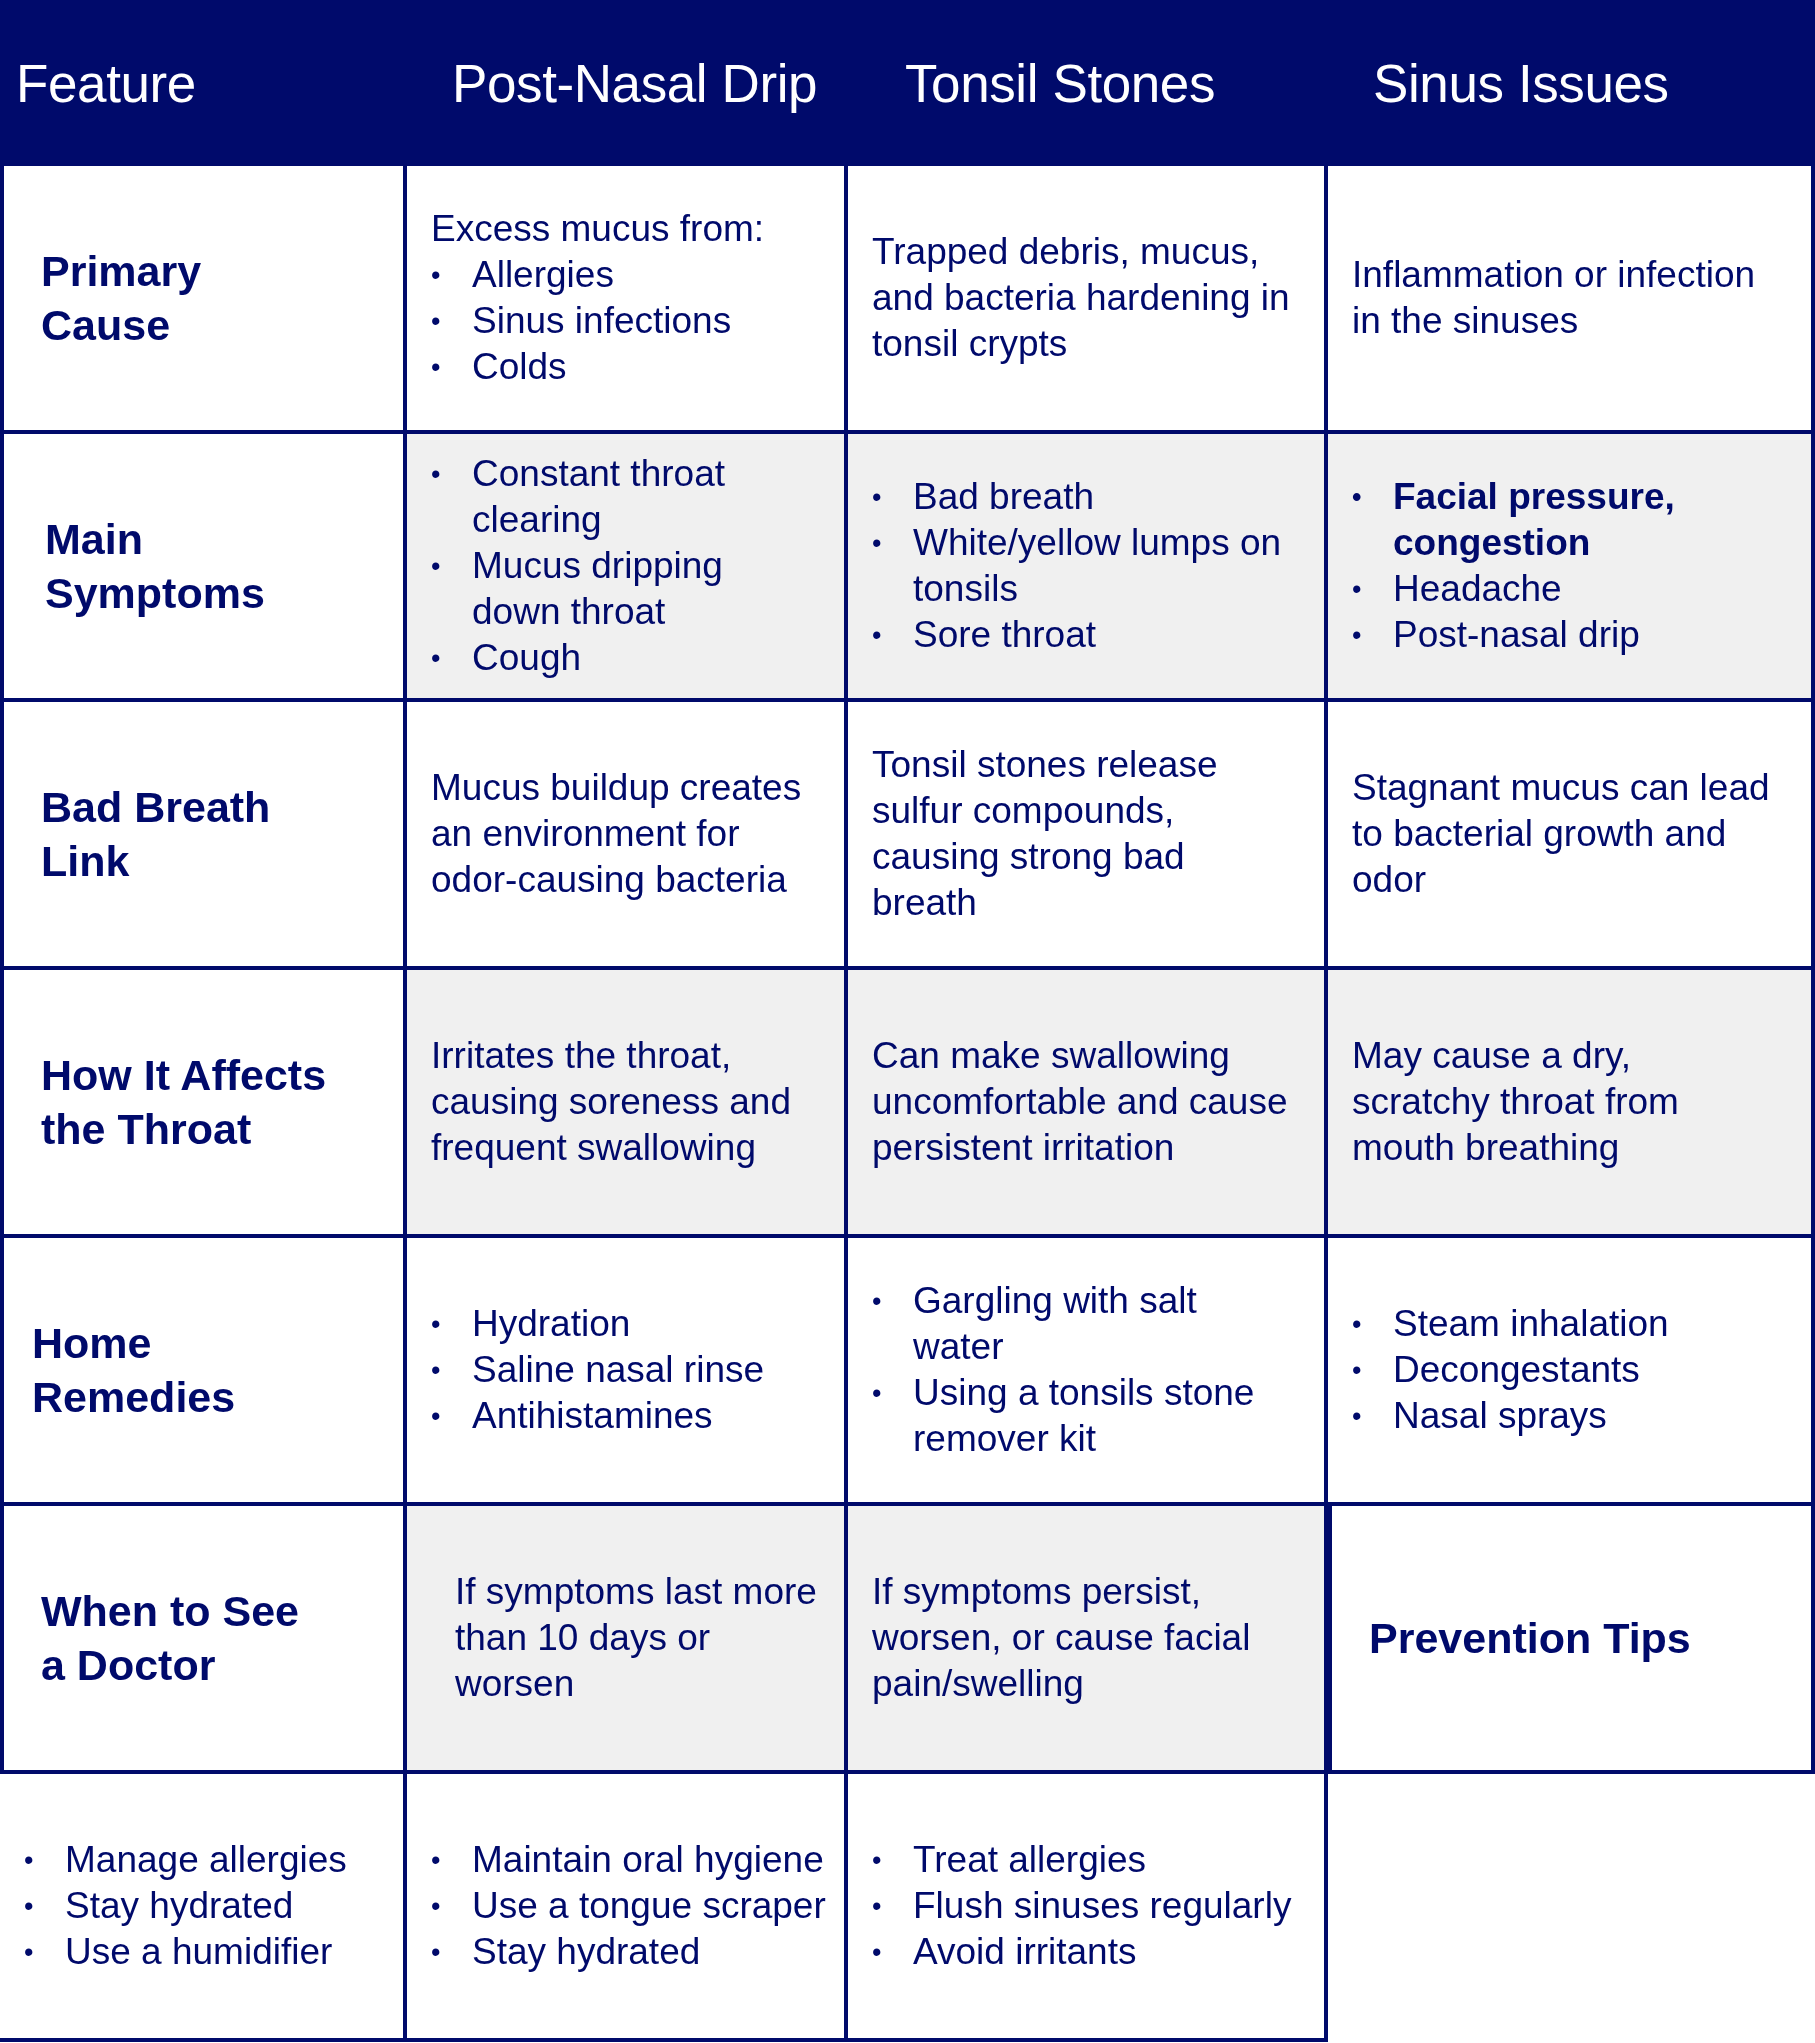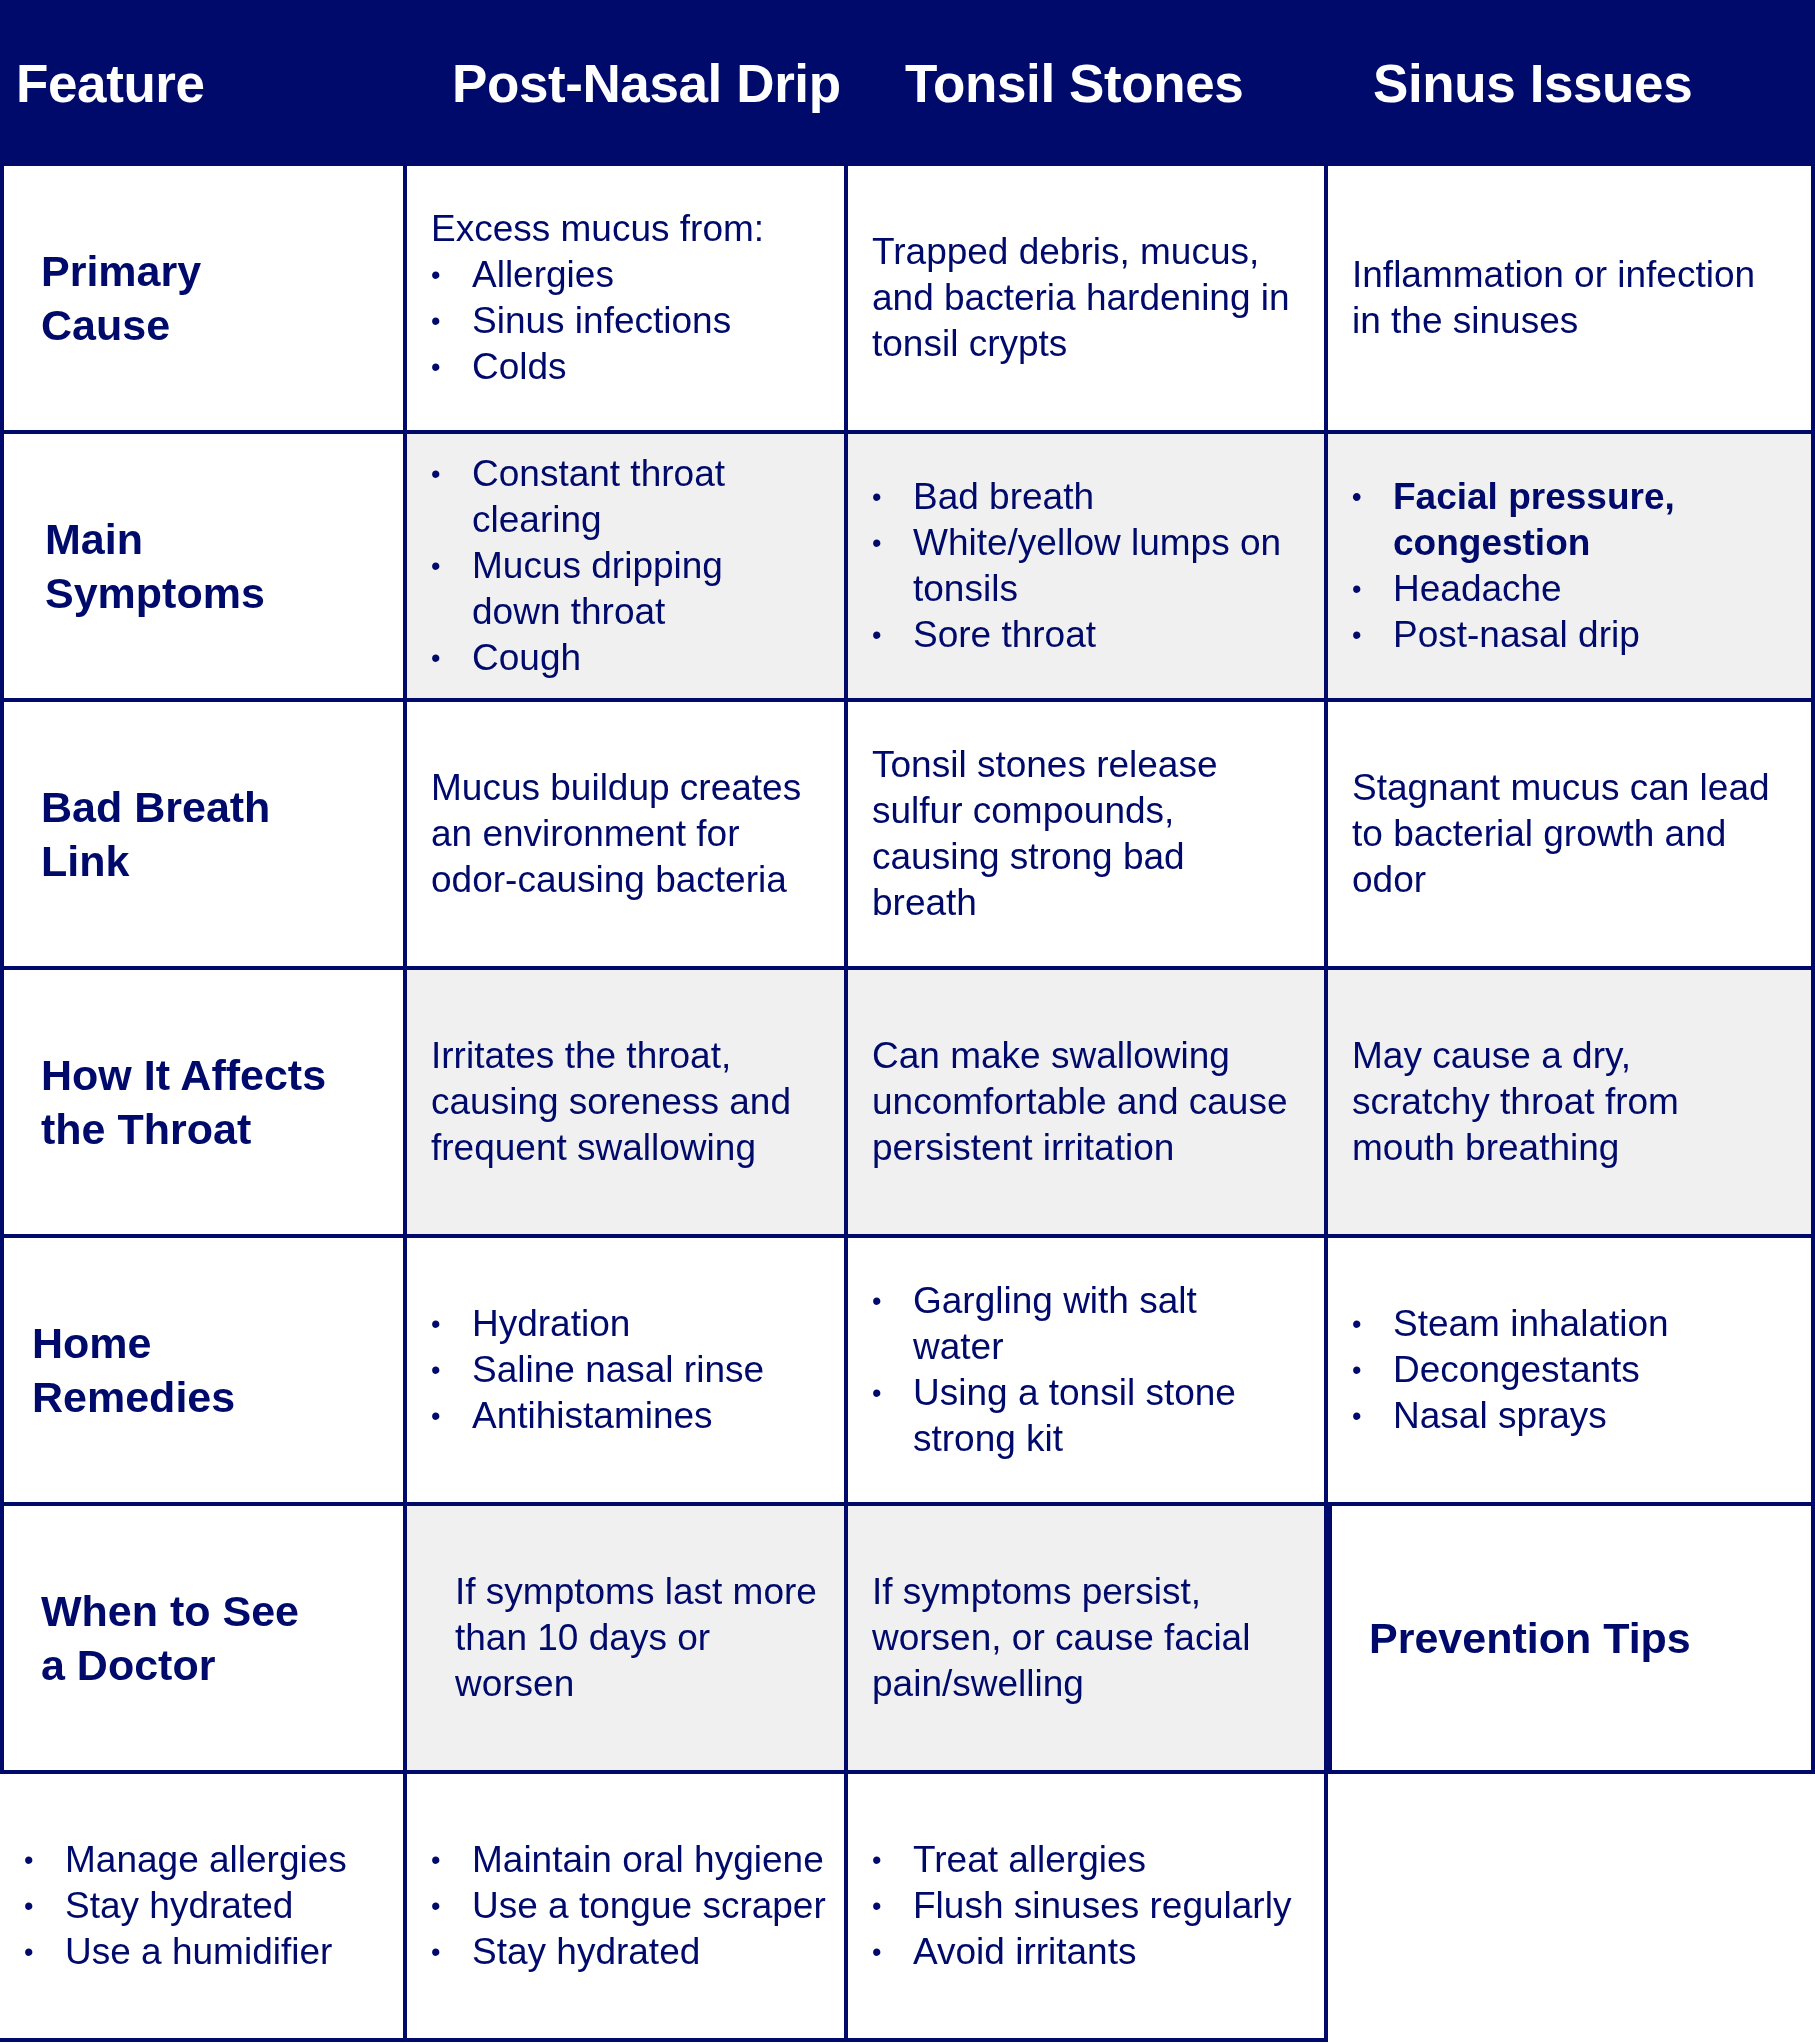--- a/index.html
+++ b/index.html
@@ -9,21 +9,21 @@
     width: 1816px; height: 2043px;
     box-sizing: border-box;
     display: grid;
     grid-template-columns: 407px 441px 480px 487px;
     grid-template-rows: 166px repeat(7, 268px);
     background: #ffffff;
   }
   .hcell {
     background: #000a6b;
     color: #ffffff;
-    font-weight: bold;
+    font-weight: normal;
     font-size: 53px;
     display: flex; align-items: center;
     padding-left: 41px;
     box-sizing: border-box;
     letter-spacing: -0.4px;
   }
   .hcell.c1 { padding-left: 16px; }
   .hcell.c2 { padding-left: 45px; }
   .hcell.c3 { padding-left: 57px; }
   .cell {
@@ -130,21 +130,21 @@
   <div class="cell text">
     <ul class="inner">
       <li>Hydration</li>
       <li>Saline nasal rinse</li>
       <li>Antihistamines</li>
     </ul>
   </div>
   <div class="cell text">
     <ul class="inner">
       <li style="padding-right:48px;">Gargling with salt water</li>
-      <li style="padding-right:16px;">Using a tonsil stone strong kit</li>
+      <li style="padding-right:16px;">Using a tonsils stone remover kit</li>
     </ul>
   </div>
   <div class="cell text">
     <ul class="inner">
       <li>Steam inhalation</li>
       <li>Decongestants</li>
       <li>Nasal sprays</li>
     </ul>
   </div>
 

